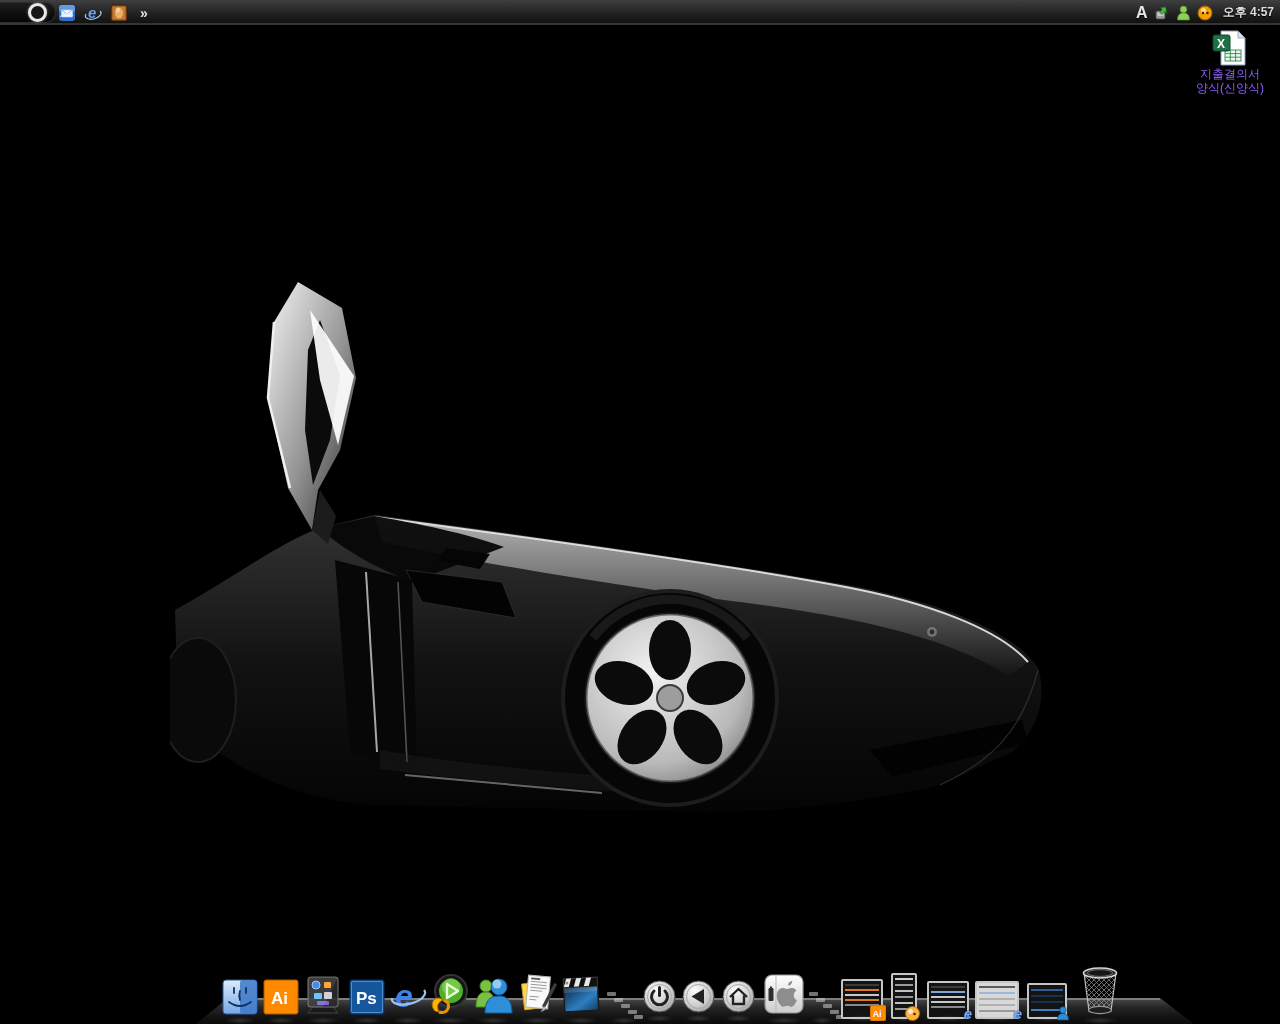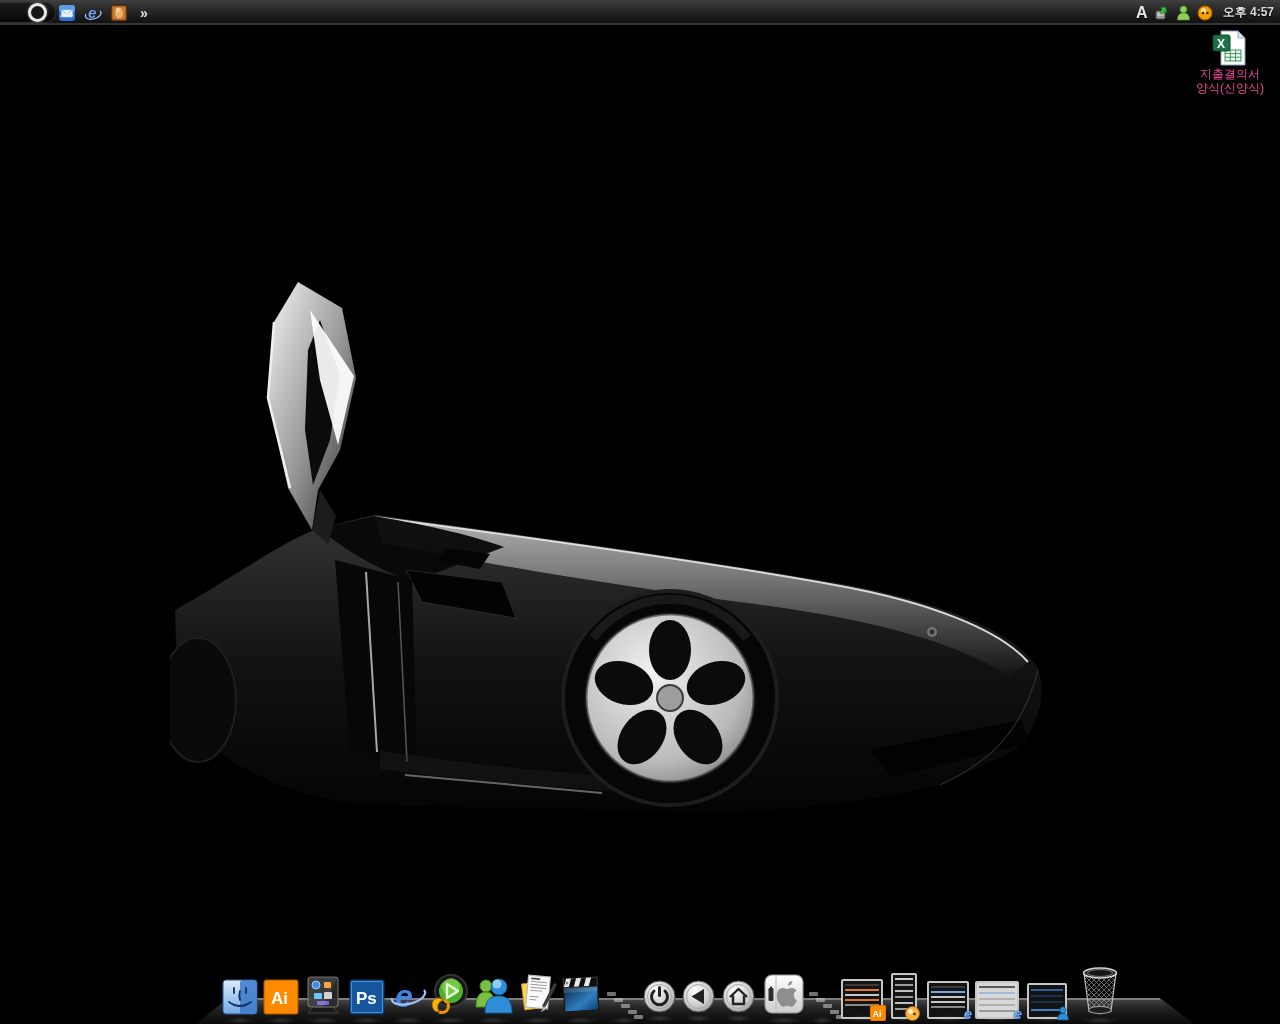--- a/index.html
+++ b/index.html
@@ -16,21 +16,21 @@
   .qlaunch{position:absolute;left:58px;top:0;height:25px;display:flex;align-items:center;gap:8px;}
   .qicon{width:18px;height:18px;display:block;}
   .chevron{color:#e0e0e0;font-size:14px;font-weight:bold;letter-spacing:-1px;margin-left:4px;}
   .tray{position:absolute;right:6px;top:0;height:25px;display:flex;align-items:center;gap:6px;}
   .ime{color:#e6e6e6;font-size:16px;font-weight:bold;text-shadow:0 1px 1px #000;}
   .tray svg{display:block;}
   .clock{color:#dcdcdc;font-size:12px;margin-left:4px;text-shadow:0 1px 1px #000;white-space:nowrap;font-weight:bold;}
 
   
   .desk-icon{position:absolute;top:29px;left:1182px;width:96px;display:flex;flex-direction:column;align-items:center;cursor:default;}
-  .desk-icon .lbl{color:#ec4899;font-size:12px;line-height:14px;text-align:right;
+  .desk-icon .lbl{color:#8b5cf6;font-size:12px;line-height:14px;text-align:right;
                   text-shadow:1px 1px 2px #000,-1px 1px 2px #000,0 0 3px #000;}
 
   
   .wallpaper{position:absolute;left:170px;top:280px;z-index:1;}
 
   
   .platform{position:absolute;left:190px;bottom:0;width:1010px;height:26px;z-index:3;
             background:linear-gradient(180deg,#4a4a4a 0%,#262626 35%,#121212 75%,#0b0b0b 100%);
             clip-path:polygon(38px 0,970px 0,1004px 26px,6px 26px);}
   .platform .sheen{position:absolute;left:38px;top:0;width:932px;height:2px;background:rgba(180,180,180,.5);}

